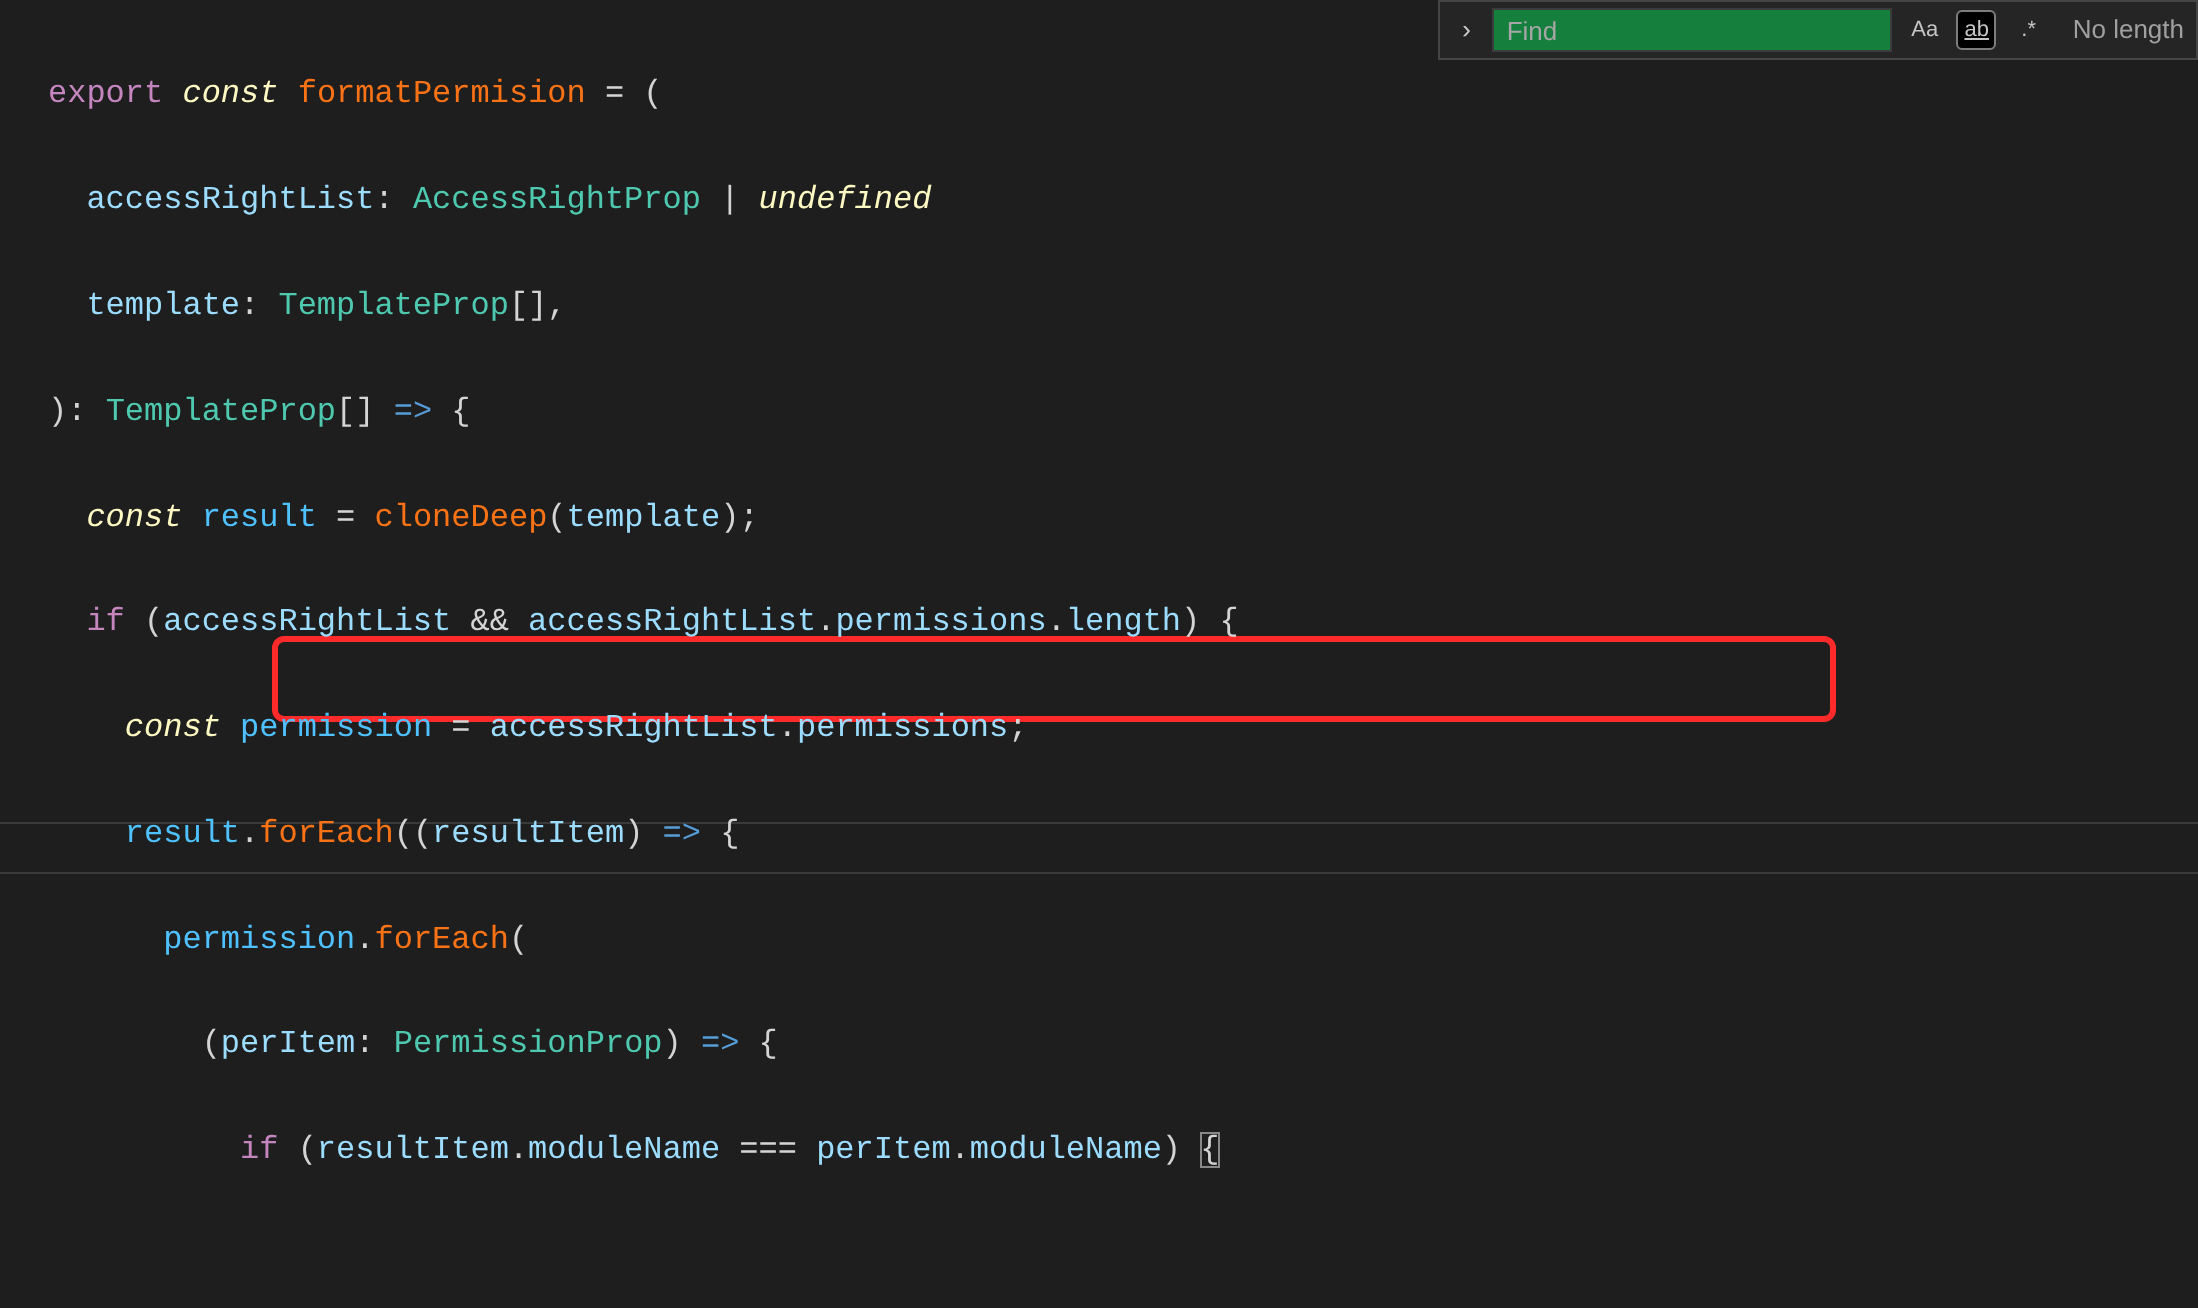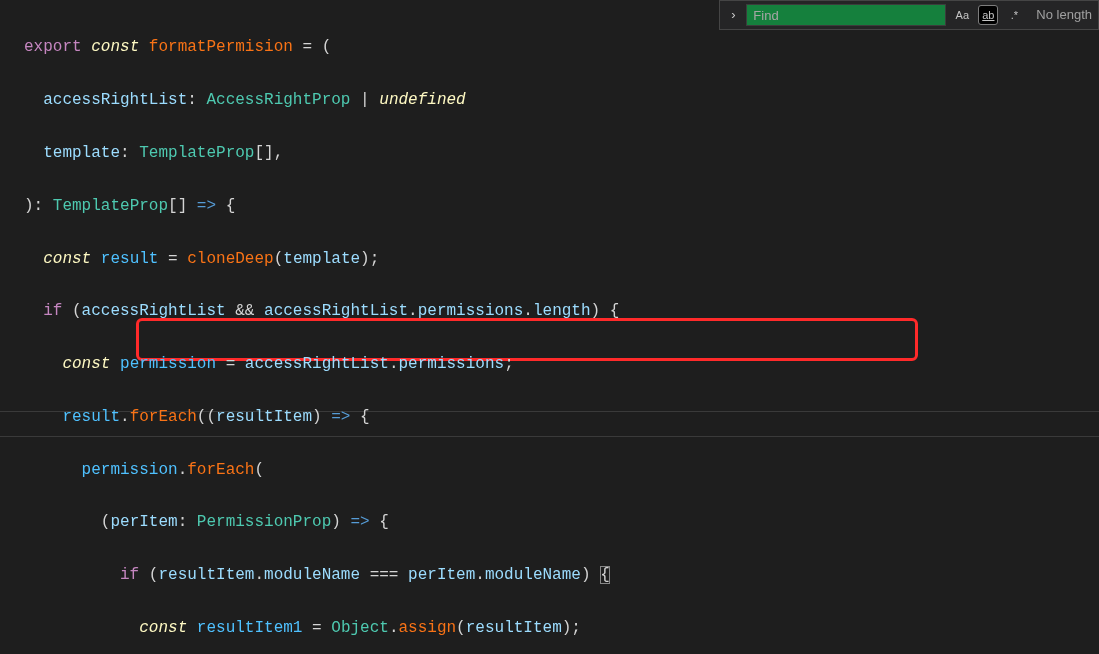--- a/index.html
+++ b/index.html
@@ -108,21 +108,20 @@
 <div class="line">  <span class="va">accessRightList</span><span class="pu">: </span><span class="ty">AccessRightProp</span><span class="pu"> | </span><span class="st">undefined</span></div>
 <div class="line">  <span class="va">template</span><span class="pu">: </span><span class="ty">TemplateProp</span><span class="pu">[],</span></div>
 <div class="line"><span class="pu">): </span><span class="ty">TemplateProp</span><span class="pu">[] </span><span class="ar">=&gt;</span><span class="pu"> {</span></div>
 <div class="line">  <span class="st">const</span> <span class="cv">result</span><span class="pu"> = </span><span class="fn">cloneDeep</span><span class="pu">(</span><span class="va">template</span><span class="pu">);</span></div>
 <div class="line">  <span class="kw">if</span><span class="pu"> (</span><span class="va">accessRightList</span><span class="pu"> &amp;&amp; </span><span class="va">accessRightList</span><span class="pu">.</span><span class="va">permissions</span><span class="pu">.</span><span class="va">length</span><span class="pu">) {</span></div>
 <div class="line">    <span class="st">const</span> <span class="cv">permission</span><span class="pu"> = </span><span class="va">accessRightList</span><span class="pu">.</span><span class="va">permissions</span><span class="pu">;</span></div>
 <div class="line">    <span class="cv">result</span><span class="pu">.</span><span class="fn">forEach</span><span class="pu">((</span><span class="va">resultItem</span><span class="pu">) </span><span class="ar">=&gt;</span><span class="pu"> {</span></div>
 <div class="line">      <span class="cv">permission</span><span class="pu">.</span><span class="fn">forEach</span><span class="pu">(</span></div>
 <div class="line">        <span class="pu">(</span><span class="va">perItem</span><span class="pu">: </span><span class="ty">PermissionProp</span><span class="pu">) </span><span class="ar">=&gt;</span><span class="pu"> {</span></div>
 <div class="line">          <span class="kw">if</span><span class="pu"> (</span><span class="va">resultItem</span><span class="pu">.</span><span class="va">moduleName</span><span class="pu"> === </span><span class="va">perItem</span><span class="pu">.</span><span class="va">moduleName</span><span class="pu">) </span><span class="pu bracket-match">{</span></div>
-<div class="line">            <span class="st">const</span> <span class="cv">resultItem1</span><span class="pu"> = </span><span class="ty">Object</span><span class="pu">.</span><span class="fn">assign</span><span class="pu">(</span><span class="va">resultItem</span><span class="pu">);</span></div>
 
 
 
 
 
 
 
 
 
 

